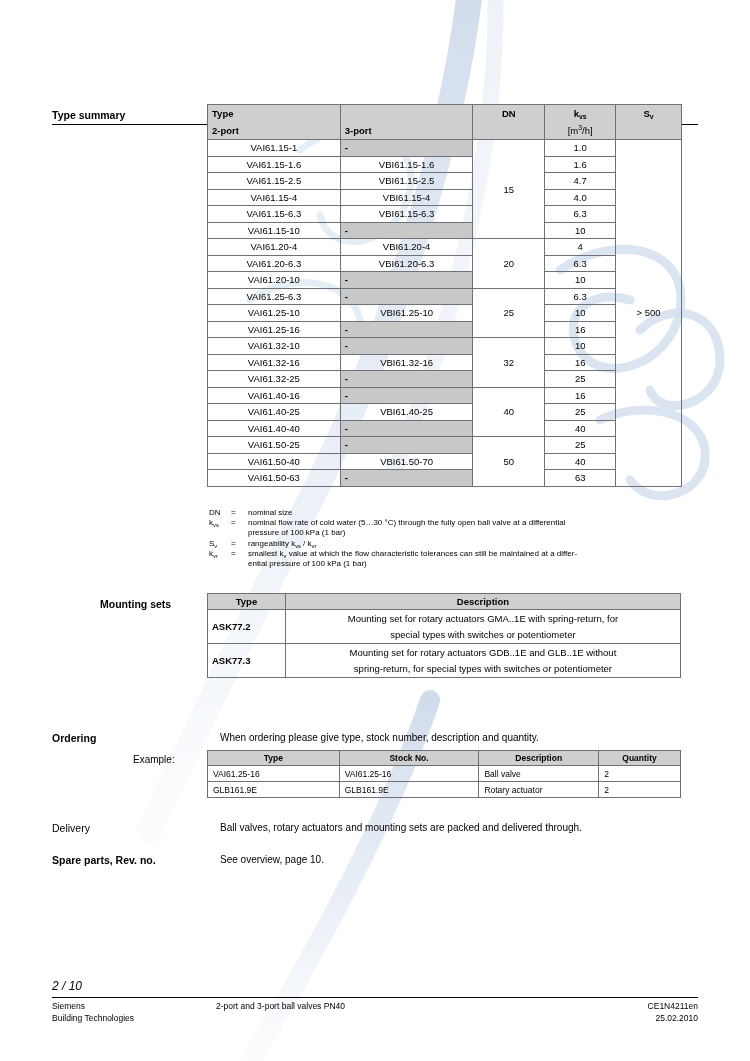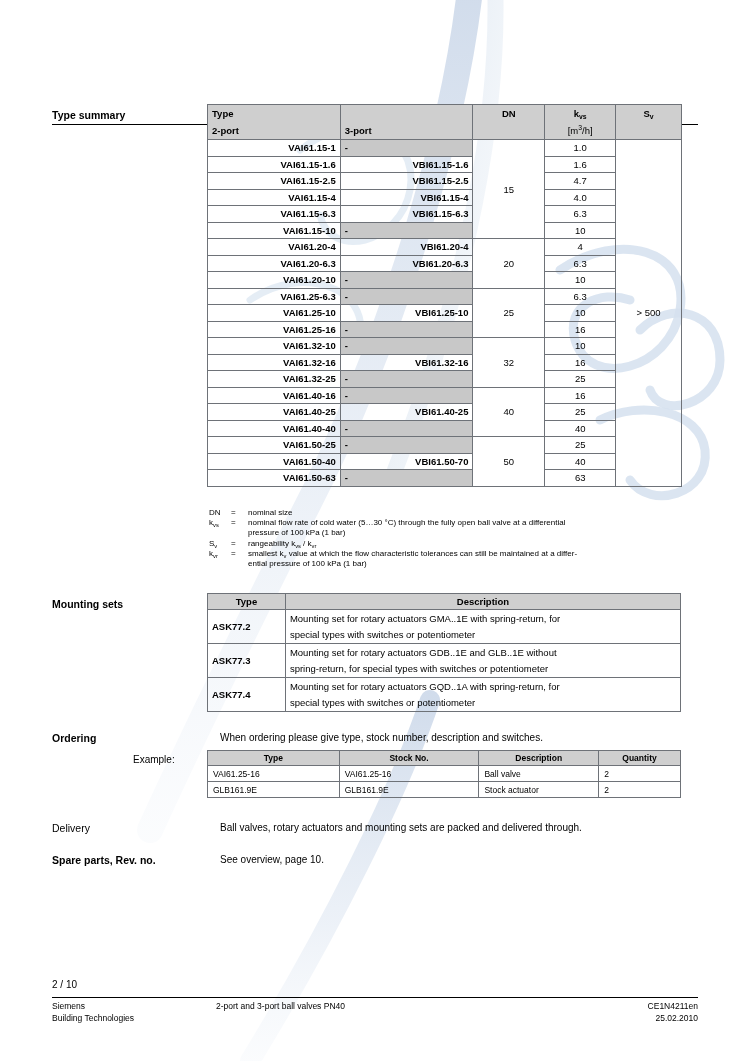--- a/index.html
+++ b/index.html
@@ -83,21 +83,21 @@
     font-weight: bold;
     height: 17px;
     font-size: 9.5px;
   }
   #mt thead td.ctr { text-align: center; }
   #mt thead .hdr-two { padding: 0; }
   .hdr-stack { display: block; }
   .hdr-line { display: block; height: 17px; line-height: 17px; }
 
   #mt tbody td { height: 16.5px; line-height: 15px; }
-  #mt td.type  { font-weight: bold; text-align: right; }
+  #mt td.type  { font-weight: normal; text-align: center; }
   #mt td.dash  { font-weight: bold; background: #c8c8c8; text-align: left; }
   #mt td.dn, #mt td.kvs, #mt td.sv { text-align: center; font-weight: normal; }
   #mt td.dn { border-top-color:#6e7278; }
   #mt td.sv { }
 
   sub { font-size: 0.72em; vertical-align: baseline; position: relative; top: 2px; }
   sup { font-size: 0.72em; vertical-align: baseline; position: relative; top: -4px; }
 
   
   #legend {
@@ -106,32 +106,32 @@
     width: 480px;
     font-size: 8px;
     line-height: 10.2px;
   }
   #legend .lrow { display: flex; margin-bottom: 0px; }
   #legend .sym { width: 22px; flex: 0 0 22px; }
   #legend .eq  { width: 17px; flex: 0 0 17px; }
   #legend .txt { flex: 1 1 auto; }
 
   
-  #mounting-label { top: 598px; }
+  #mounting-label { top: 598px; margin-left: 48px; }
   #mounting-table-wrap { position: absolute; left: 207px; top: 593px; }
   #mset { width: 474px; font-size: 9.5px; }
   #mset col.c-t { width: 78px; }
   #mset col.c-d { width: 396px; }
   #mset thead td {
     background: #cfcfcf; font-weight: bold; text-align: center;
     height: 16px;
   }
   #mset tbody td { height: 15.5px; line-height: 14px; vertical-align: top; padding-top: 1px; }
   #mset td.ms-type { font-weight: bold; vertical-align: middle; }
-  #mset td.ms-desc { text-align: left; }
+  #mset td.ms-desc { text-align: center; }
   #mset td.ms-desc .l { display: block; height: 16px; line-height: 16px; }
 
   
   #ordering-label { top: 732px; }
   #ordering-text {
     position: absolute; left: 220px; top: 732px;
     font-size: 10px;
   }
   #example-label {
     position: absolute; left: 133px; top: 754px;
@@ -150,21 +150,22 @@
 
   
   #delivery-label { top: 822px; }
   #delivery-text { position: absolute; left: 220px; top: 822px; font-size: 10px; }
   #spare-label { top: 854px; }
   #spare-text { position: absolute; left: 220px; top: 854px; font-size: 10px; }
 
   
   #page-num {
     position: absolute; left: 52px; top: 979px;
-    font-size: 10px;
+    font-size: 12px;
+    font-style: italic;
   }
   #footer-rule {
     position: absolute; left: 52px; top: 997px;
     width: 646px; border-bottom: 1px solid #000;
   }
   #footer {
     position: absolute; left: 52px; top: 1001px;
     width: 646px;
     font-size: 8.5px; line-height: 11.5px;
   }
@@ -425,33 +426,26 @@
               <span class="l">special types with switches or potentiometer</span>
             </td>
           </tr>
           <tr>
             <td class="ms-type">ASK77.3</td>
             <td class="ms-desc">
               <span class="l">Mounting set for rotary actuators GDB..1E and GLB..1E without</span>
               <span class="l">spring-return, for special types with switches or potentiometer</span>
             </td>
           </tr>
-          <tr>
-            <td class="ms-type">ASK77.4</td>
-            <td class="ms-desc">
-              <span class="l">Mounting set for rotary actuators GQD..1A with spring-return, for</span>
-              <span class="l">special types with switches or potentiometer</span>
-            </td>
-          </tr>
         </tbody>
     </table>
   </div>
 
   <div class="label-col lbl-bold" id="ordering-label">Ordering</div>
-  <div id="ordering-text">When ordering please give type, stock number, description and switches.</div>
+  <div id="ordering-text">When ordering please give type, stock number, description and quantity.</div>
   <div id="example-label">Example:</div>
   <div id="order-table-wrap">
     <table class="grid" id="otab">
       <colgroup>
           <col class="c-a">
           <col class="c-b">
           <col class="c-c">
           <col class="c-d">
         </colgroup>
       <thead>
@@ -465,21 +459,21 @@
       <tbody id="otab-body">
           <tr>
             <td>VAI61.25-16</td>
             <td>VAI61.25-16</td>
             <td>Ball valve</td>
             <td>2</td>
           </tr>
           <tr>
             <td>GLB161.9E</td>
             <td>GLB161.9E</td>
-            <td>Stock actuator</td>
+            <td>Rotary actuator</td>
             <td>2</td>
           </tr>
         </tbody>
     </table>
   </div>
 
   <div class="label-col" id="delivery-label">Delivery</div>
   <div id="delivery-text">Ball valves, rotary actuators and mounting sets are packed and delivered through.</div>
 
   <div class="label-col lbl-bold" id="spare-label">Spare parts, Rev. no.</div>

